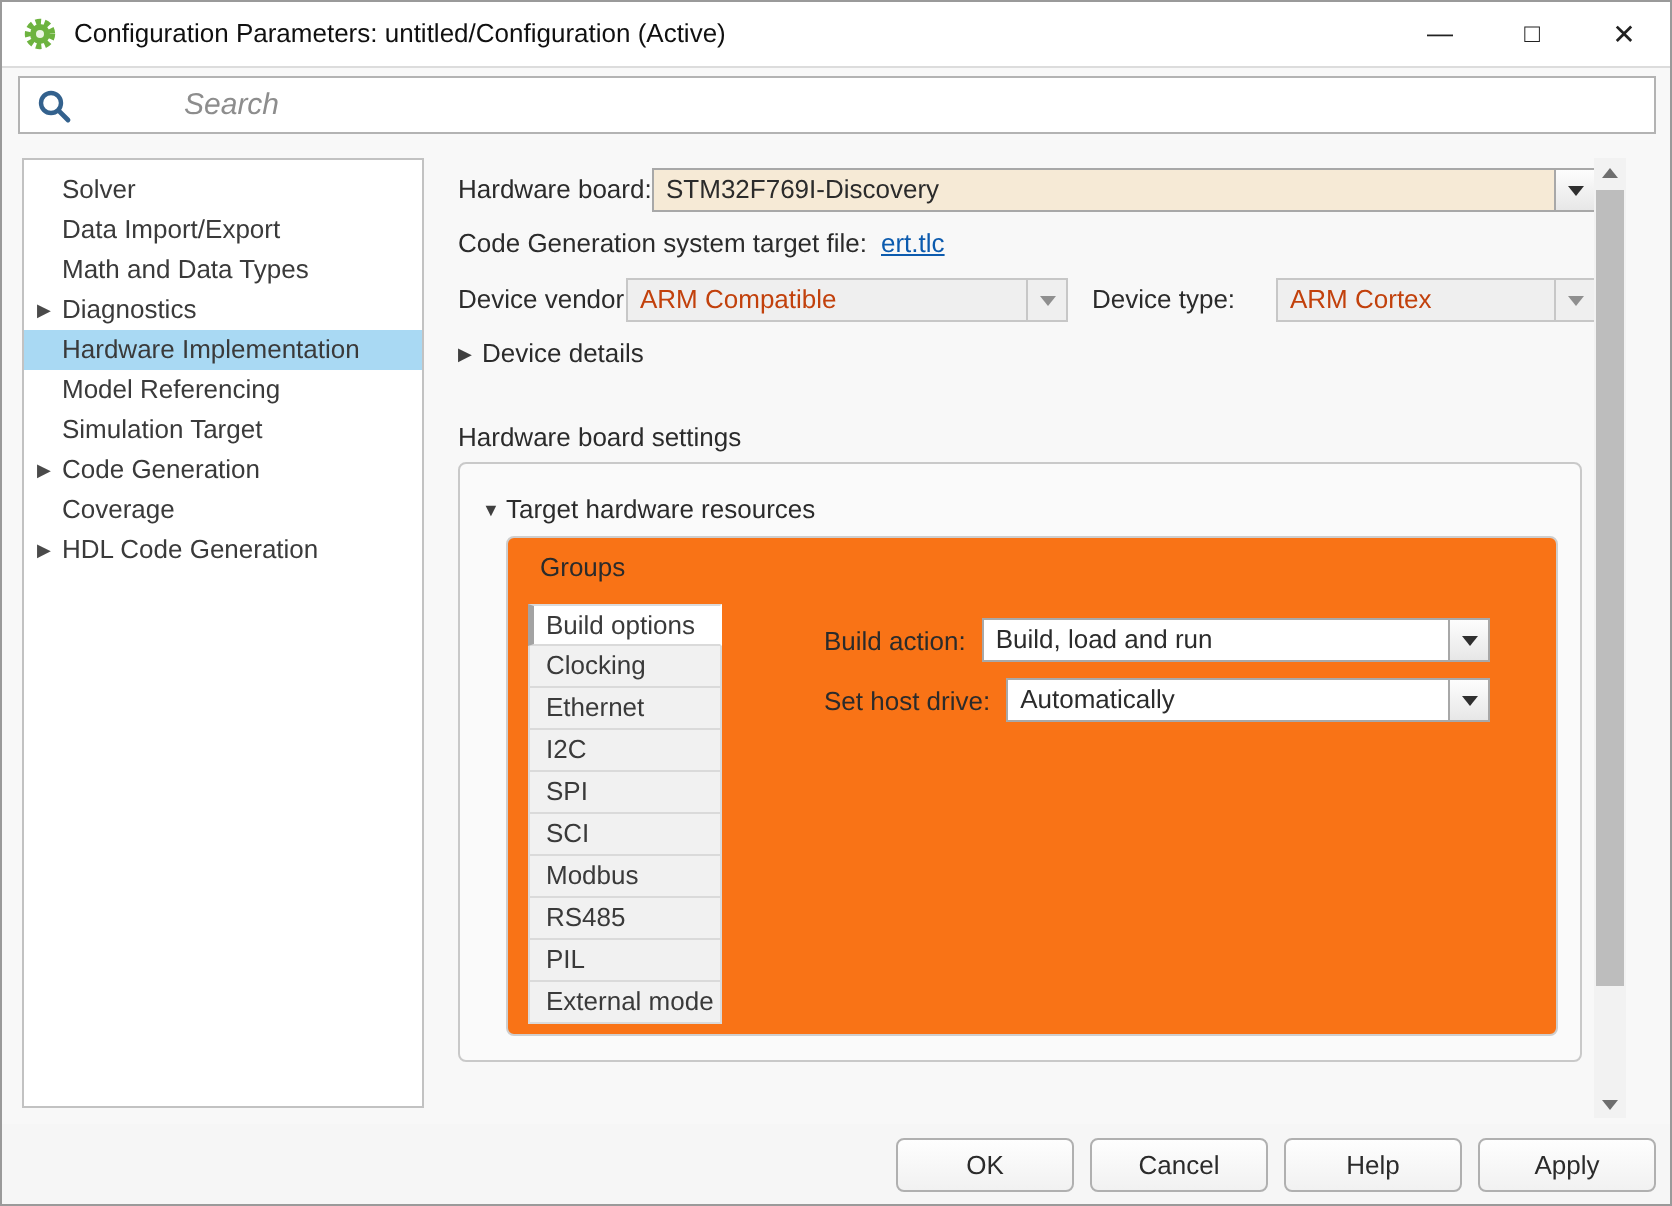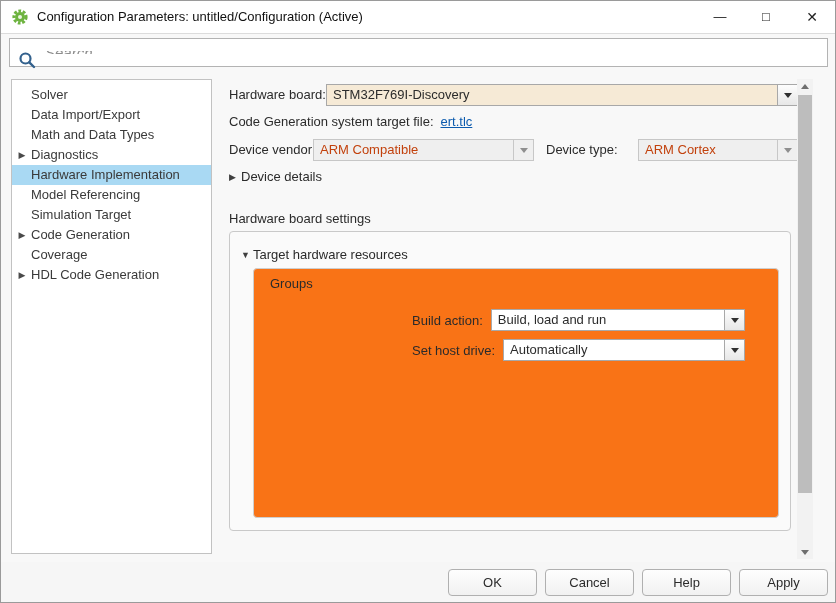--- a/index.html
+++ b/index.html
@@ -10,21 +10,21 @@
     -webkit-font-smoothing:antialiased;
   }
   
   .titlebar{position:absolute;top:0;left:0;right:0;height:32px;background:#ffffff;border-bottom:1px solid #dcdcdc;}
   .app-icon{position:absolute;left:10px;top:7px;width:18px;height:18px;}
   .title-text{position:absolute;left:36px;top:0;line-height:31px;font-size:13px;color:#101010;white-space:nowrap;}
   .win-controls{position:absolute;right:0;top:0;height:31px;display:flex;}
   .win-btn{width:46px;height:31px;display:flex;align-items:center;justify-content:center;font-size:13px;color:#222;cursor:default;background:transparent;border:none;}
   .win-btn.close{font-size:14px;}
   
-  .search-box{position:absolute;left:8px;top:37px;width:819px;height:29px;box-sizing:border-box;background:#fff;border:1px solid #b3b3b3;display:flex;padding:12px 8px;}
+  .search-box{position:absolute;left:8px;top:37px;width:819px;height:29px;box-sizing:border-box;background:#fff;border:1px solid #b3b3b3;display:flex;align-items:center;padding:12px 8px;gap:47px;}
   .search-icon{width:18px;height:18px;margin-right:7px;flex:0 0 auto;}
   .search-input{flex:1;border:none;outline:none;background:transparent;font-family:"Liberation Sans",sans-serif;font-size:15px;color:#444;}
   .search-input::placeholder{font-style:italic;color:#8d8d8d;opacity:1;}
   
   .sidebar{position:absolute;left:10px;top:78px;width:201px;height:475px;box-sizing:border-box;background:#fff;border:1px solid #c2c2c2;padding-top:5px;overflow:hidden;}
   .tree-item{position:relative;height:20px;line-height:20px;font-size:13px;color:#3a3a3a;padding-left:19px;white-space:nowrap;cursor:default;}
   .tree-item.selected{background:var(--selection-blue);}
   .tree-arrow{position:absolute;left:3px;top:0;width:14px;text-align:center;font-size:9px;color:#4a4a4a;line-height:20px;}
   
   .combo{position:absolute;box-sizing:border-box;height:22px;border:1px solid #a8a8a8;background:#fff;display:flex;}
@@ -143,20 +143,32 @@
   <div class="flabel" style="left:228px;top:210px;">Hardware board settings</div>
 
   <div class="outer-panel"></div>
 
   <div class="expander" style="left:240px;top:246px;">
     <span class="exp-arr">▼</span><span>Target hardware resources</span>
   </div>
 
   <div class="inner-panel">
     <div class="groups-label">Groups</div>
+    <div class="groups-list" id="groups-list">
+        <div class="group-item selected">Build options</div>
+        <div class="group-item">Clocking</div>
+        <div class="group-item">Ethernet</div>
+        <div class="group-item">I2C</div>
+        <div class="group-item">SPI</div>
+        <div class="group-item">SCI</div>
+        <div class="group-item">Modbus</div>
+        <div class="group-item">RS485</div>
+        <div class="group-item">PIL</div>
+        <div class="group-item">External mode</div>
+      </div>
     <div class="settings" id="group-settings">
         <div class="setting-row">
           <span class="setting-label">Build action:</span>
           <div class="setting-combo">
             <div class="combo-value">Build, load and run</div>
             <button class="combo-btn">
               <span class="combo-arr"></span>
             </button>
           </div>
         </div>

